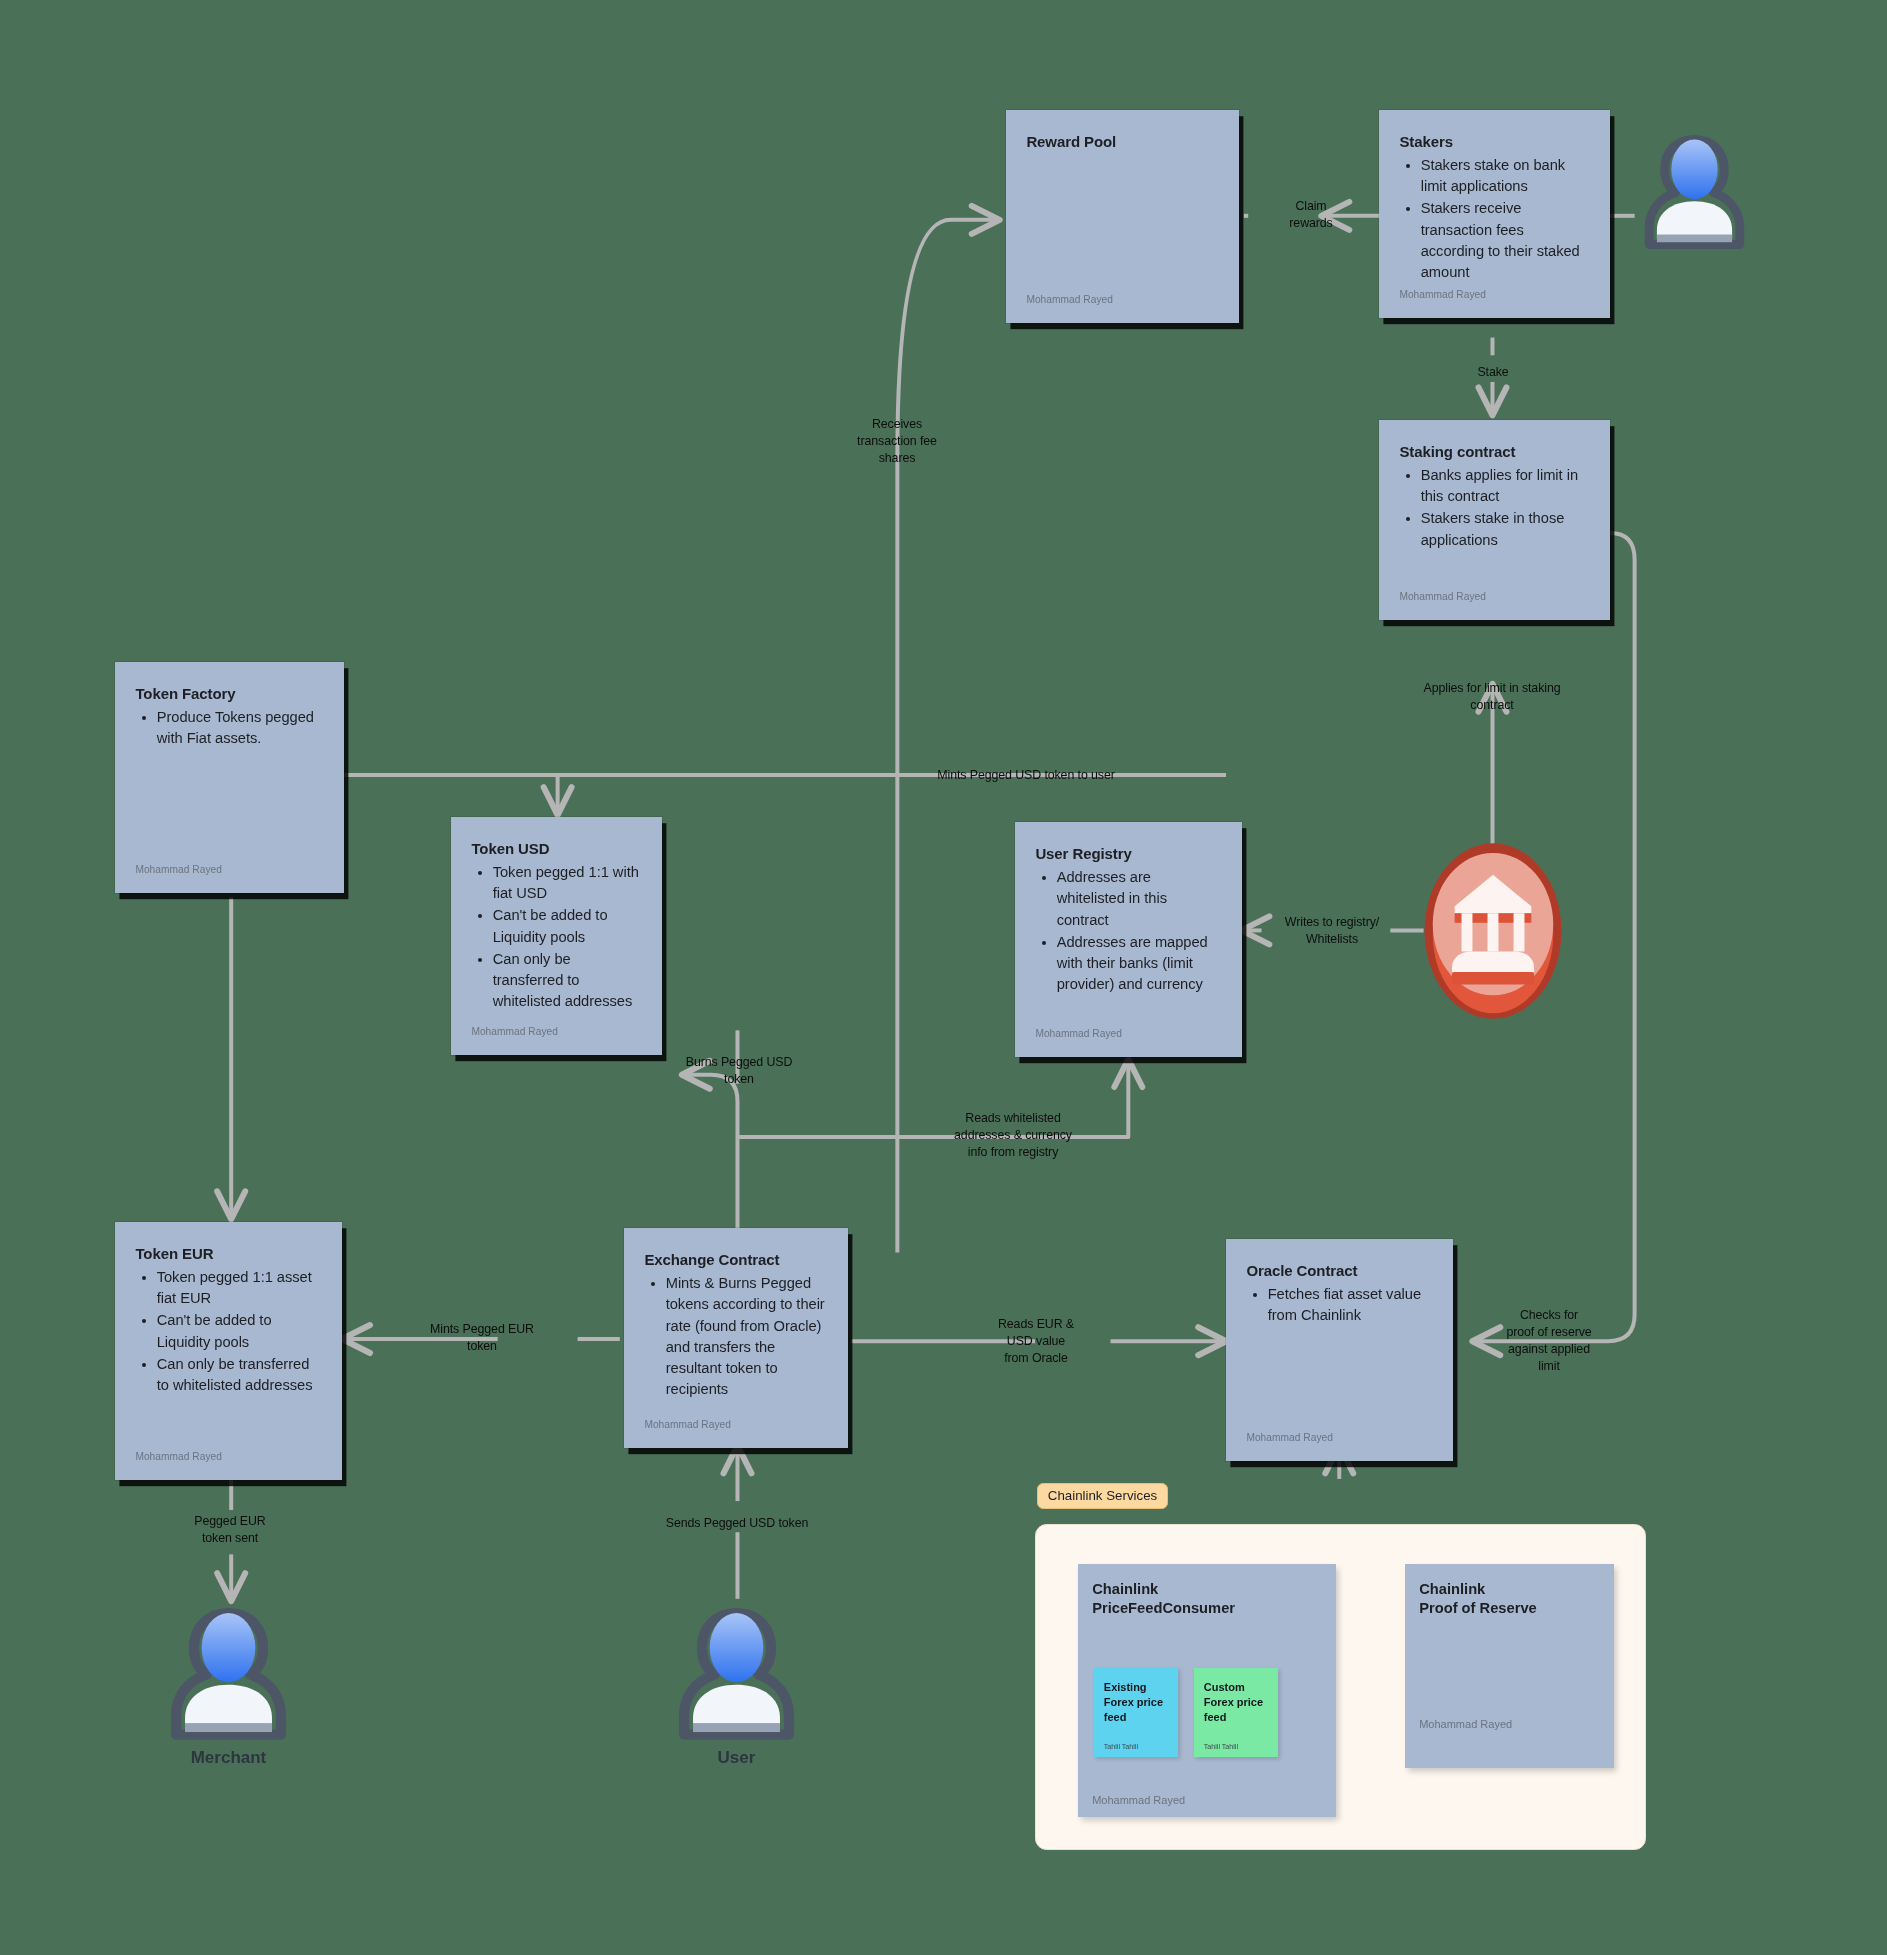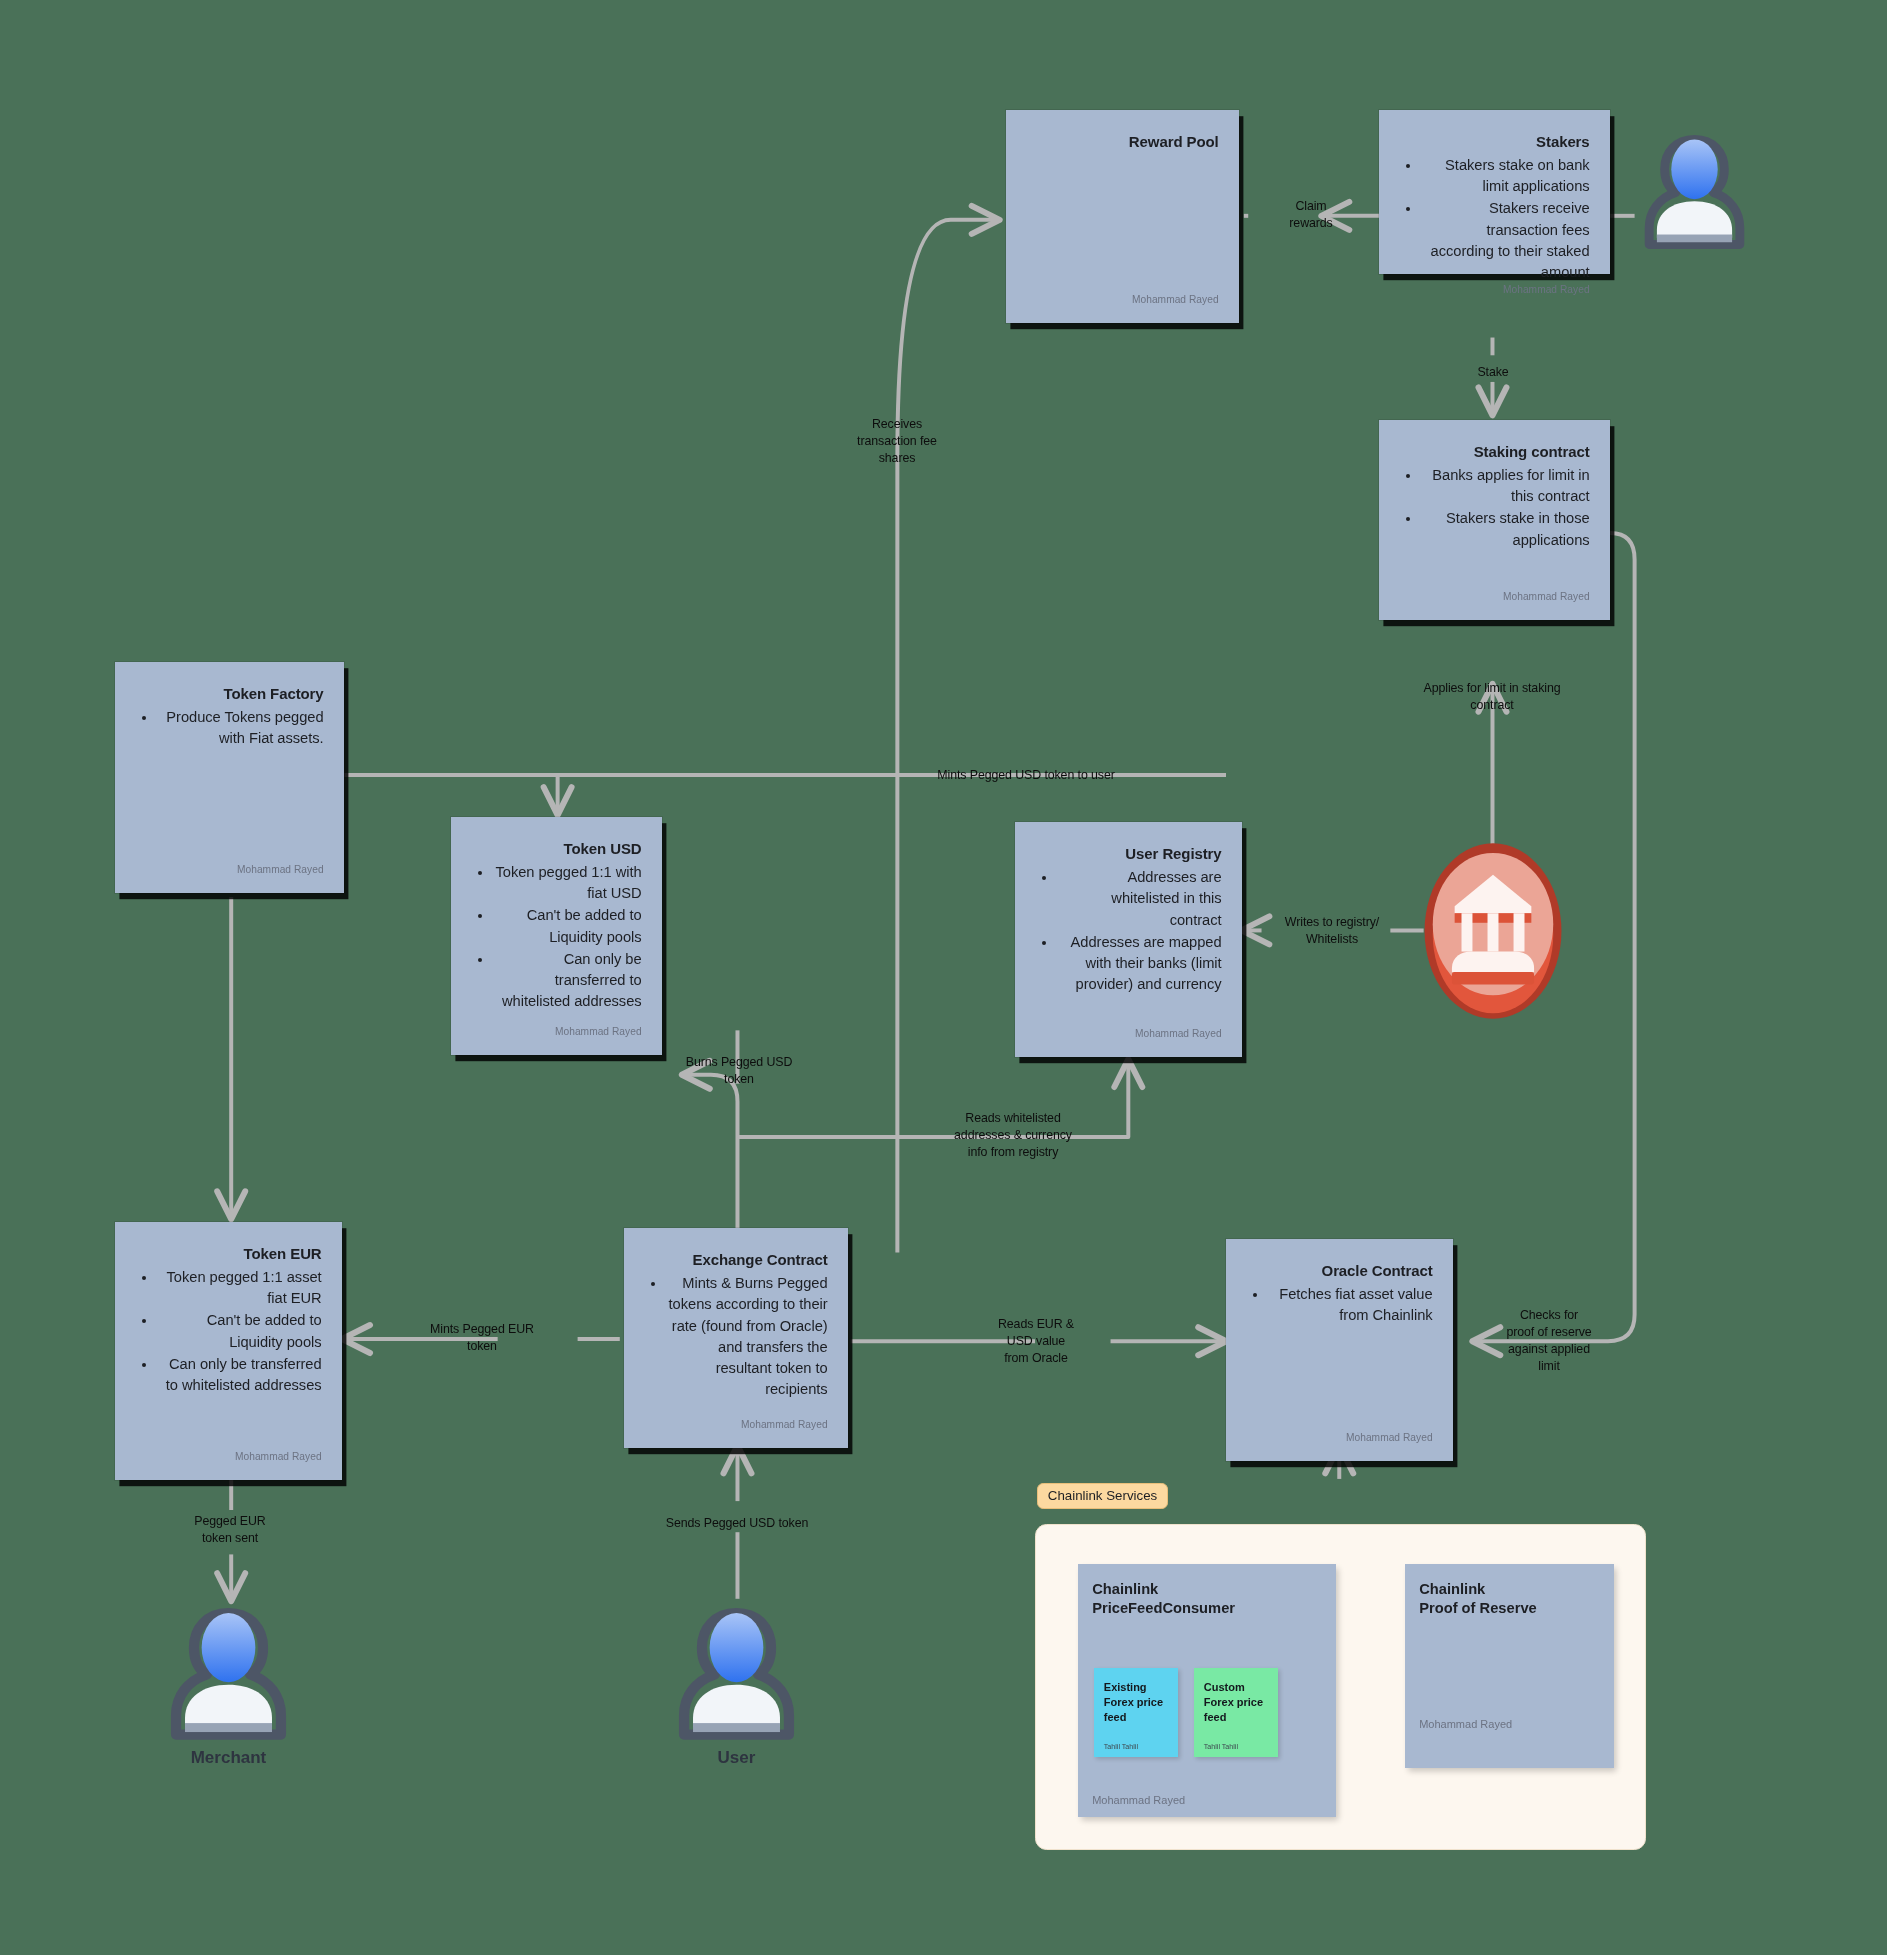--- a/index.html
+++ b/index.html
@@ -15,21 +15,20 @@
 
   
   .card {
     position:absolute;
     background:#a8b8d0;
     box-shadow: 4.4px 6.2px 0 0 rgba(0,0,0,0.82), 0 0 0 0.9px rgba(0,0,0,0.10);
     box-sizing:border-box;
     padding:23px 20.4px 18px 20.4px;
     display:flex; flex-direction:column;
     color:#1d1f24;
-    text-align:right;
   }
   .card .title {
     font-weight:bold;
     font-size:15px;
     line-height:1.18;
     letter-spacing:-0.1px;
     margin-bottom:2.7px;
   }
   .card ul {
     margin:1.8px 0 0 0;
@@ -168,21 +167,21 @@
 
       <path d="M3625,486 L3680,486"></path>
     </g>
   </svg>
 
   <div class="card" style="left:1006px; top:110px; width:233px; height:213px;">
     <div class="title">Reward Pool</div>
     <div class="author">Mohammad Rayed</div>
   </div>
 
-  <div class="card" style="left:1379px; top:110px; width:231px; height:164px;">
+  <div class="card" style="left:1379px; top:110px; width:231px; height:208px;">
     <div class="title">Stakers</div>
     <ul>
       <li>Stakers stake on bank limit applications</li>
       <li>Stakers receive transaction fees according to their staked amount</li>
     </ul>
     <div class="author">Mohammad Rayed</div>
   </div>
 
   <div class="card" style="left:1379px; top:420px; width:231px; height:200px;">
     <div class="title">Staking contract</div>

